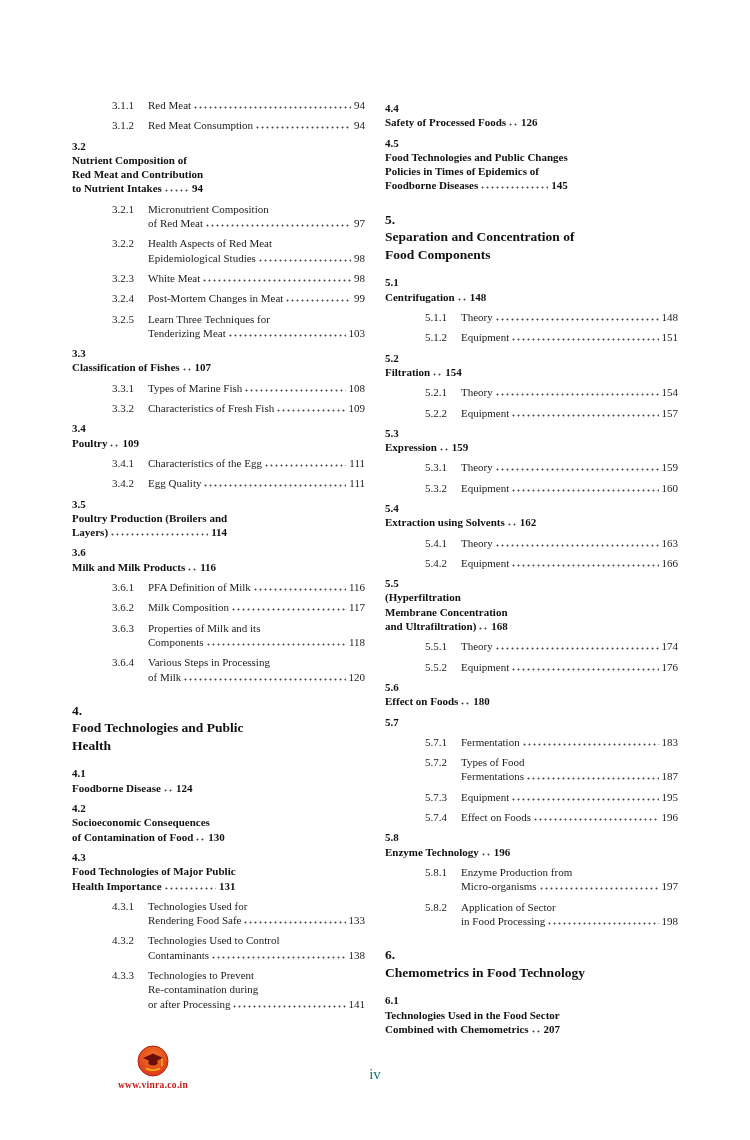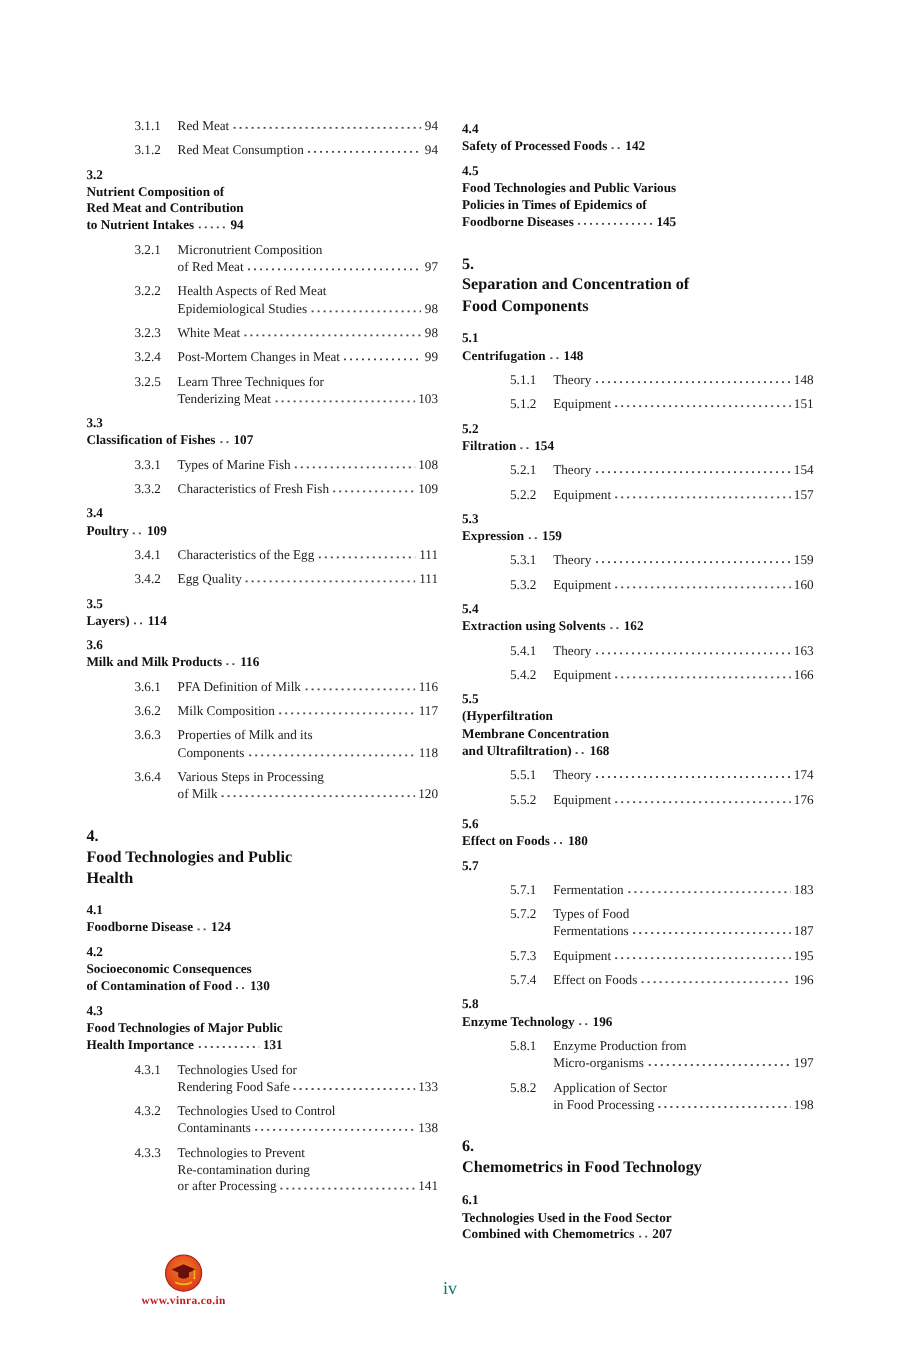--- a/index.html
+++ b/index.html
@@ -197,20 +197,21 @@
             <div class="tline last">
               <span class="ttext">Egg Quality</span>
               <span class="leader"></span>
               <span class="pg">111</span>
             </div>
           </div>
         </div>
         <div class="entry sec">
           <span class="num">3.5</span>
           <div class="body">
+            <div class="tline"><span class="ttext">Poultry Production (Broilers and</span></div>
             <div class="tline last">
               <span class="ttext">Layers)</span>
               <span class="leader"></span>
               <span class="pg">114</span>
             </div>
           </div>
         </div>
         <div class="entry sec">
           <span class="num">3.6</span>
           <div class="body">
@@ -339,28 +340,28 @@
           </div>
         </div>
       </div>
     <div class="col" id="col-right">
         <div class="entry sec">
           <span class="num">4.4</span>
           <div class="body">
             <div class="tline last">
               <span class="ttext">Safety of Processed Foods</span>
               <span class="leader"></span>
-              <span class="pg">142</span>
+              <span class="pg">126</span>
             </div>
           </div>
         </div>
         <div class="entry sec">
           <span class="num">4.5</span>
           <div class="body">
-            <div class="tline"><span class="ttext">Food Technologies and Public Various</span></div>
+            <div class="tline"><span class="ttext">Food Technologies and Public Changes</span></div>
             <div class="tline"><span class="ttext">Policies in Times of Epidemics of</span></div>
             <div class="tline last">
               <span class="ttext">Foodborne Diseases</span>
               <span class="leader"></span>
               <span class="pg">145</span>
             </div>
           </div>
         </div>
         <div class="entry chap">
           <span class="num">5.</span>

